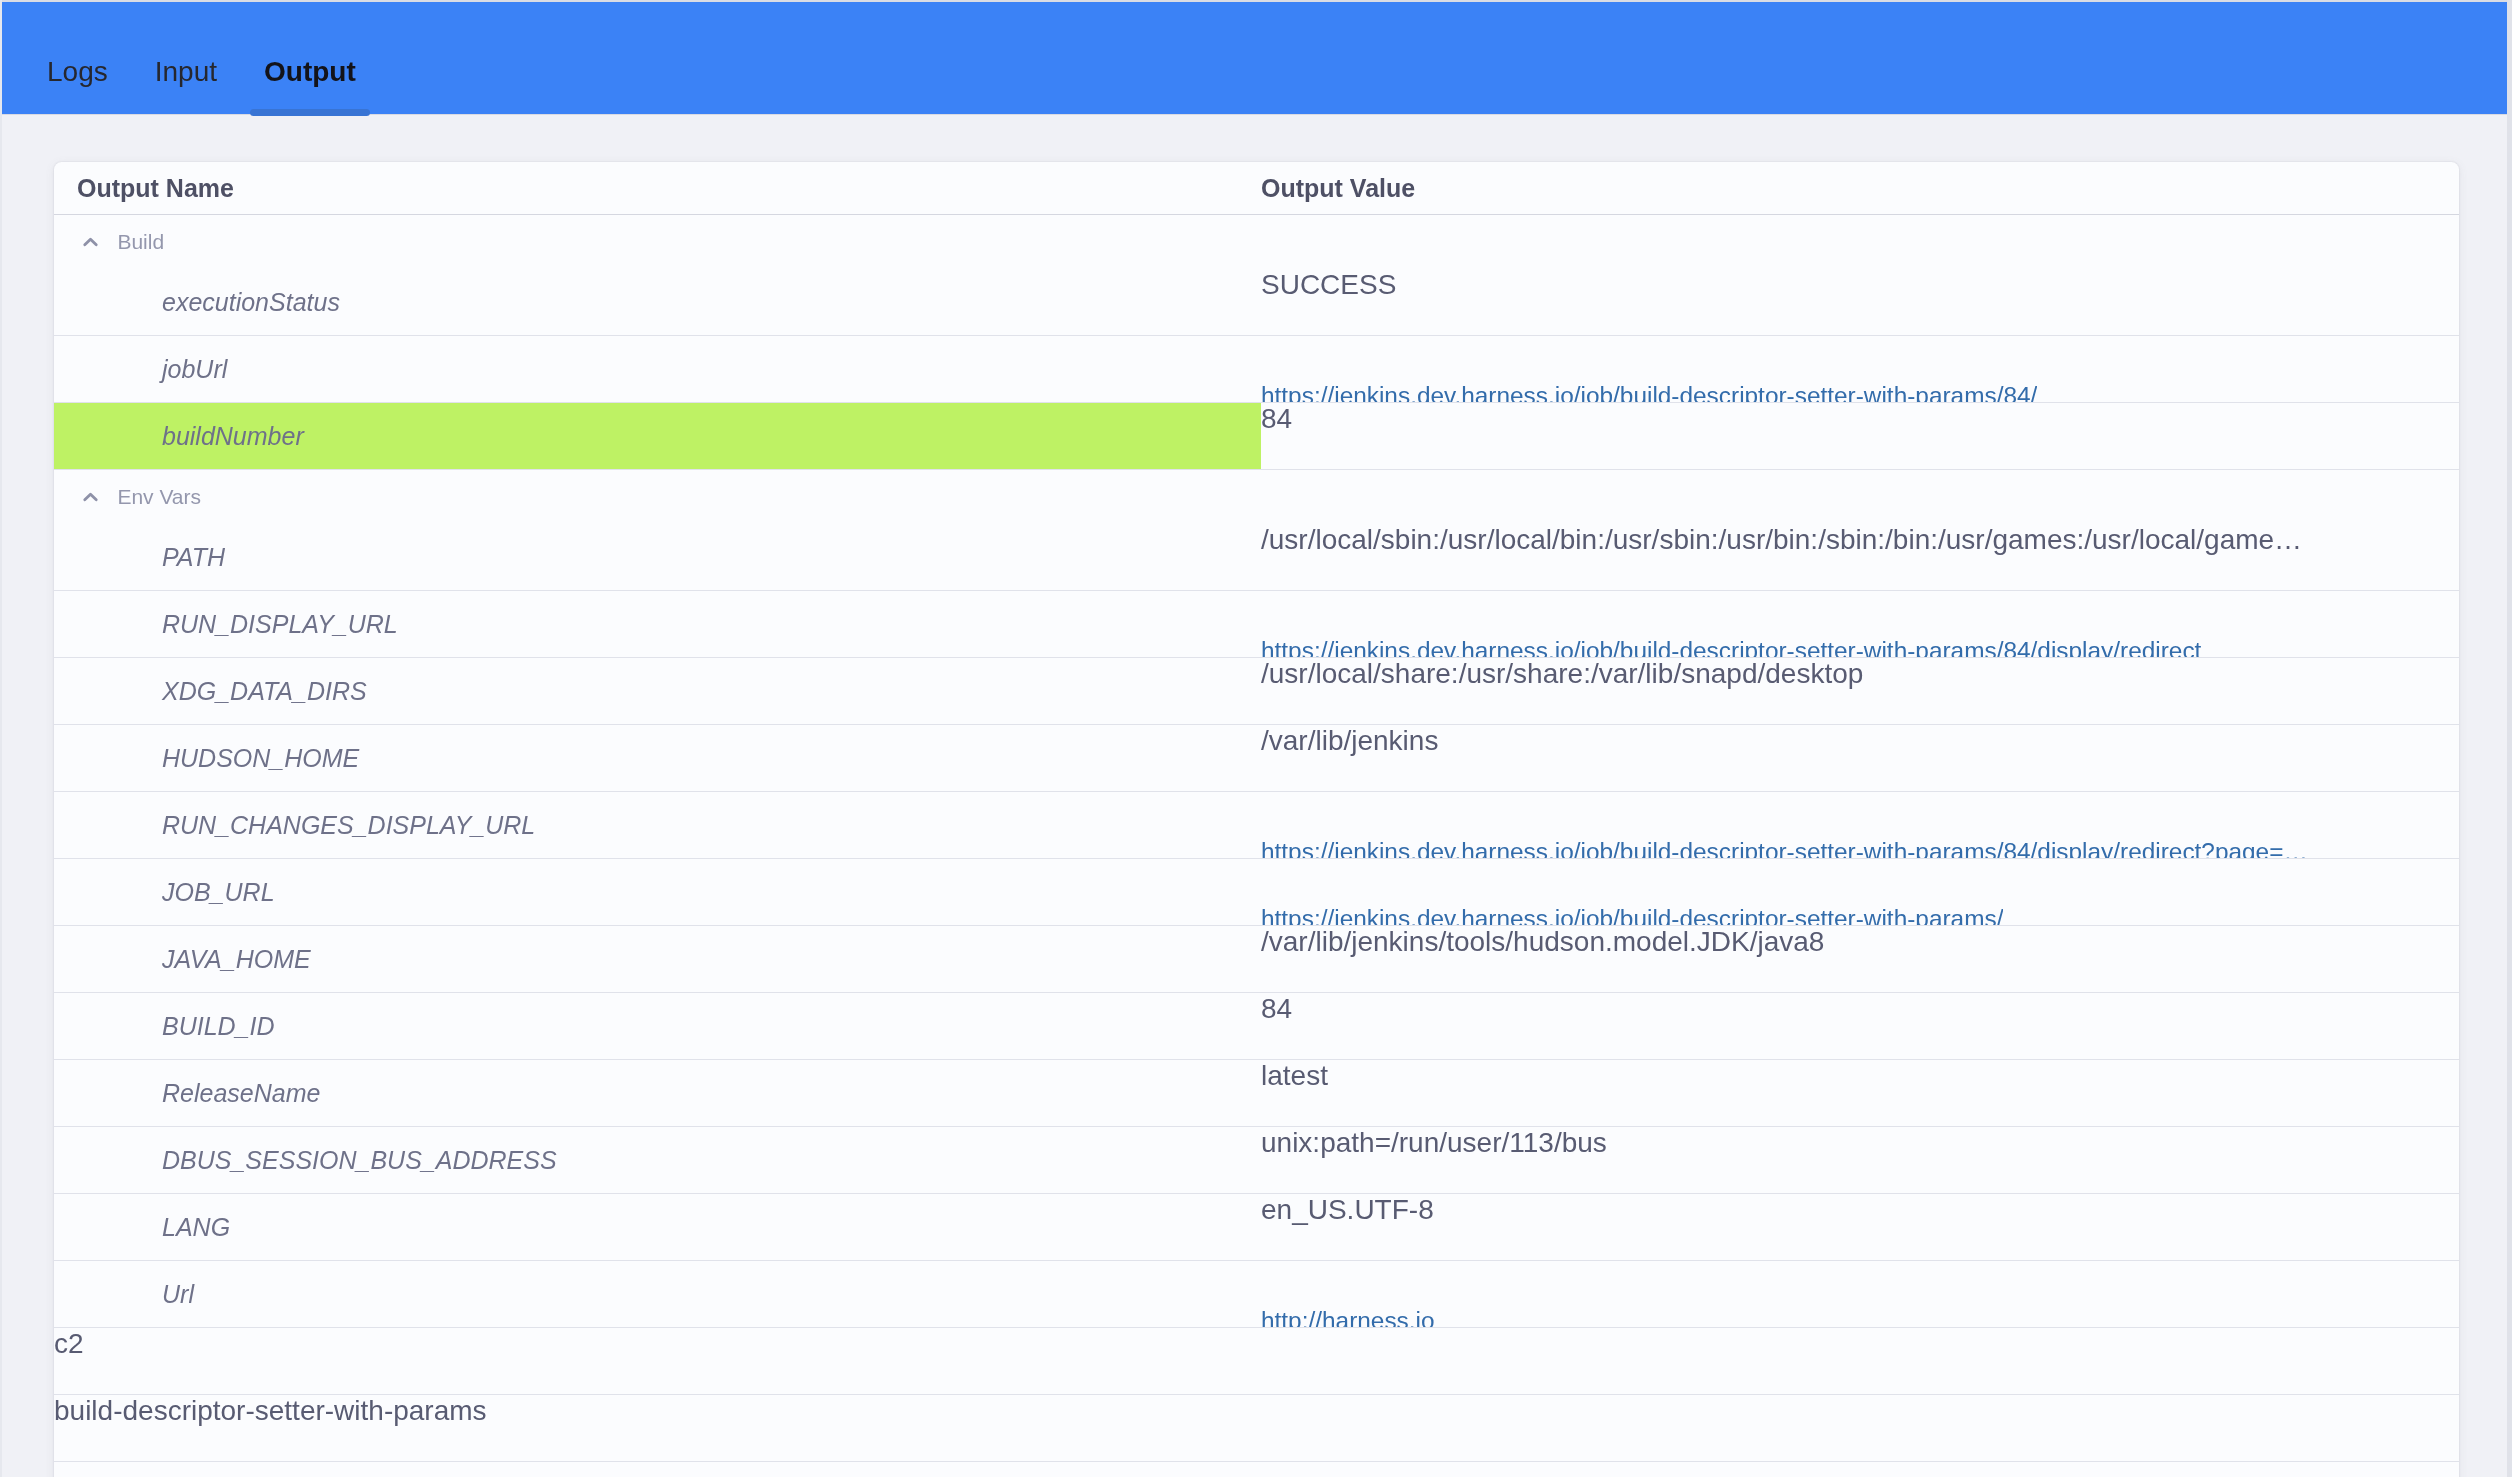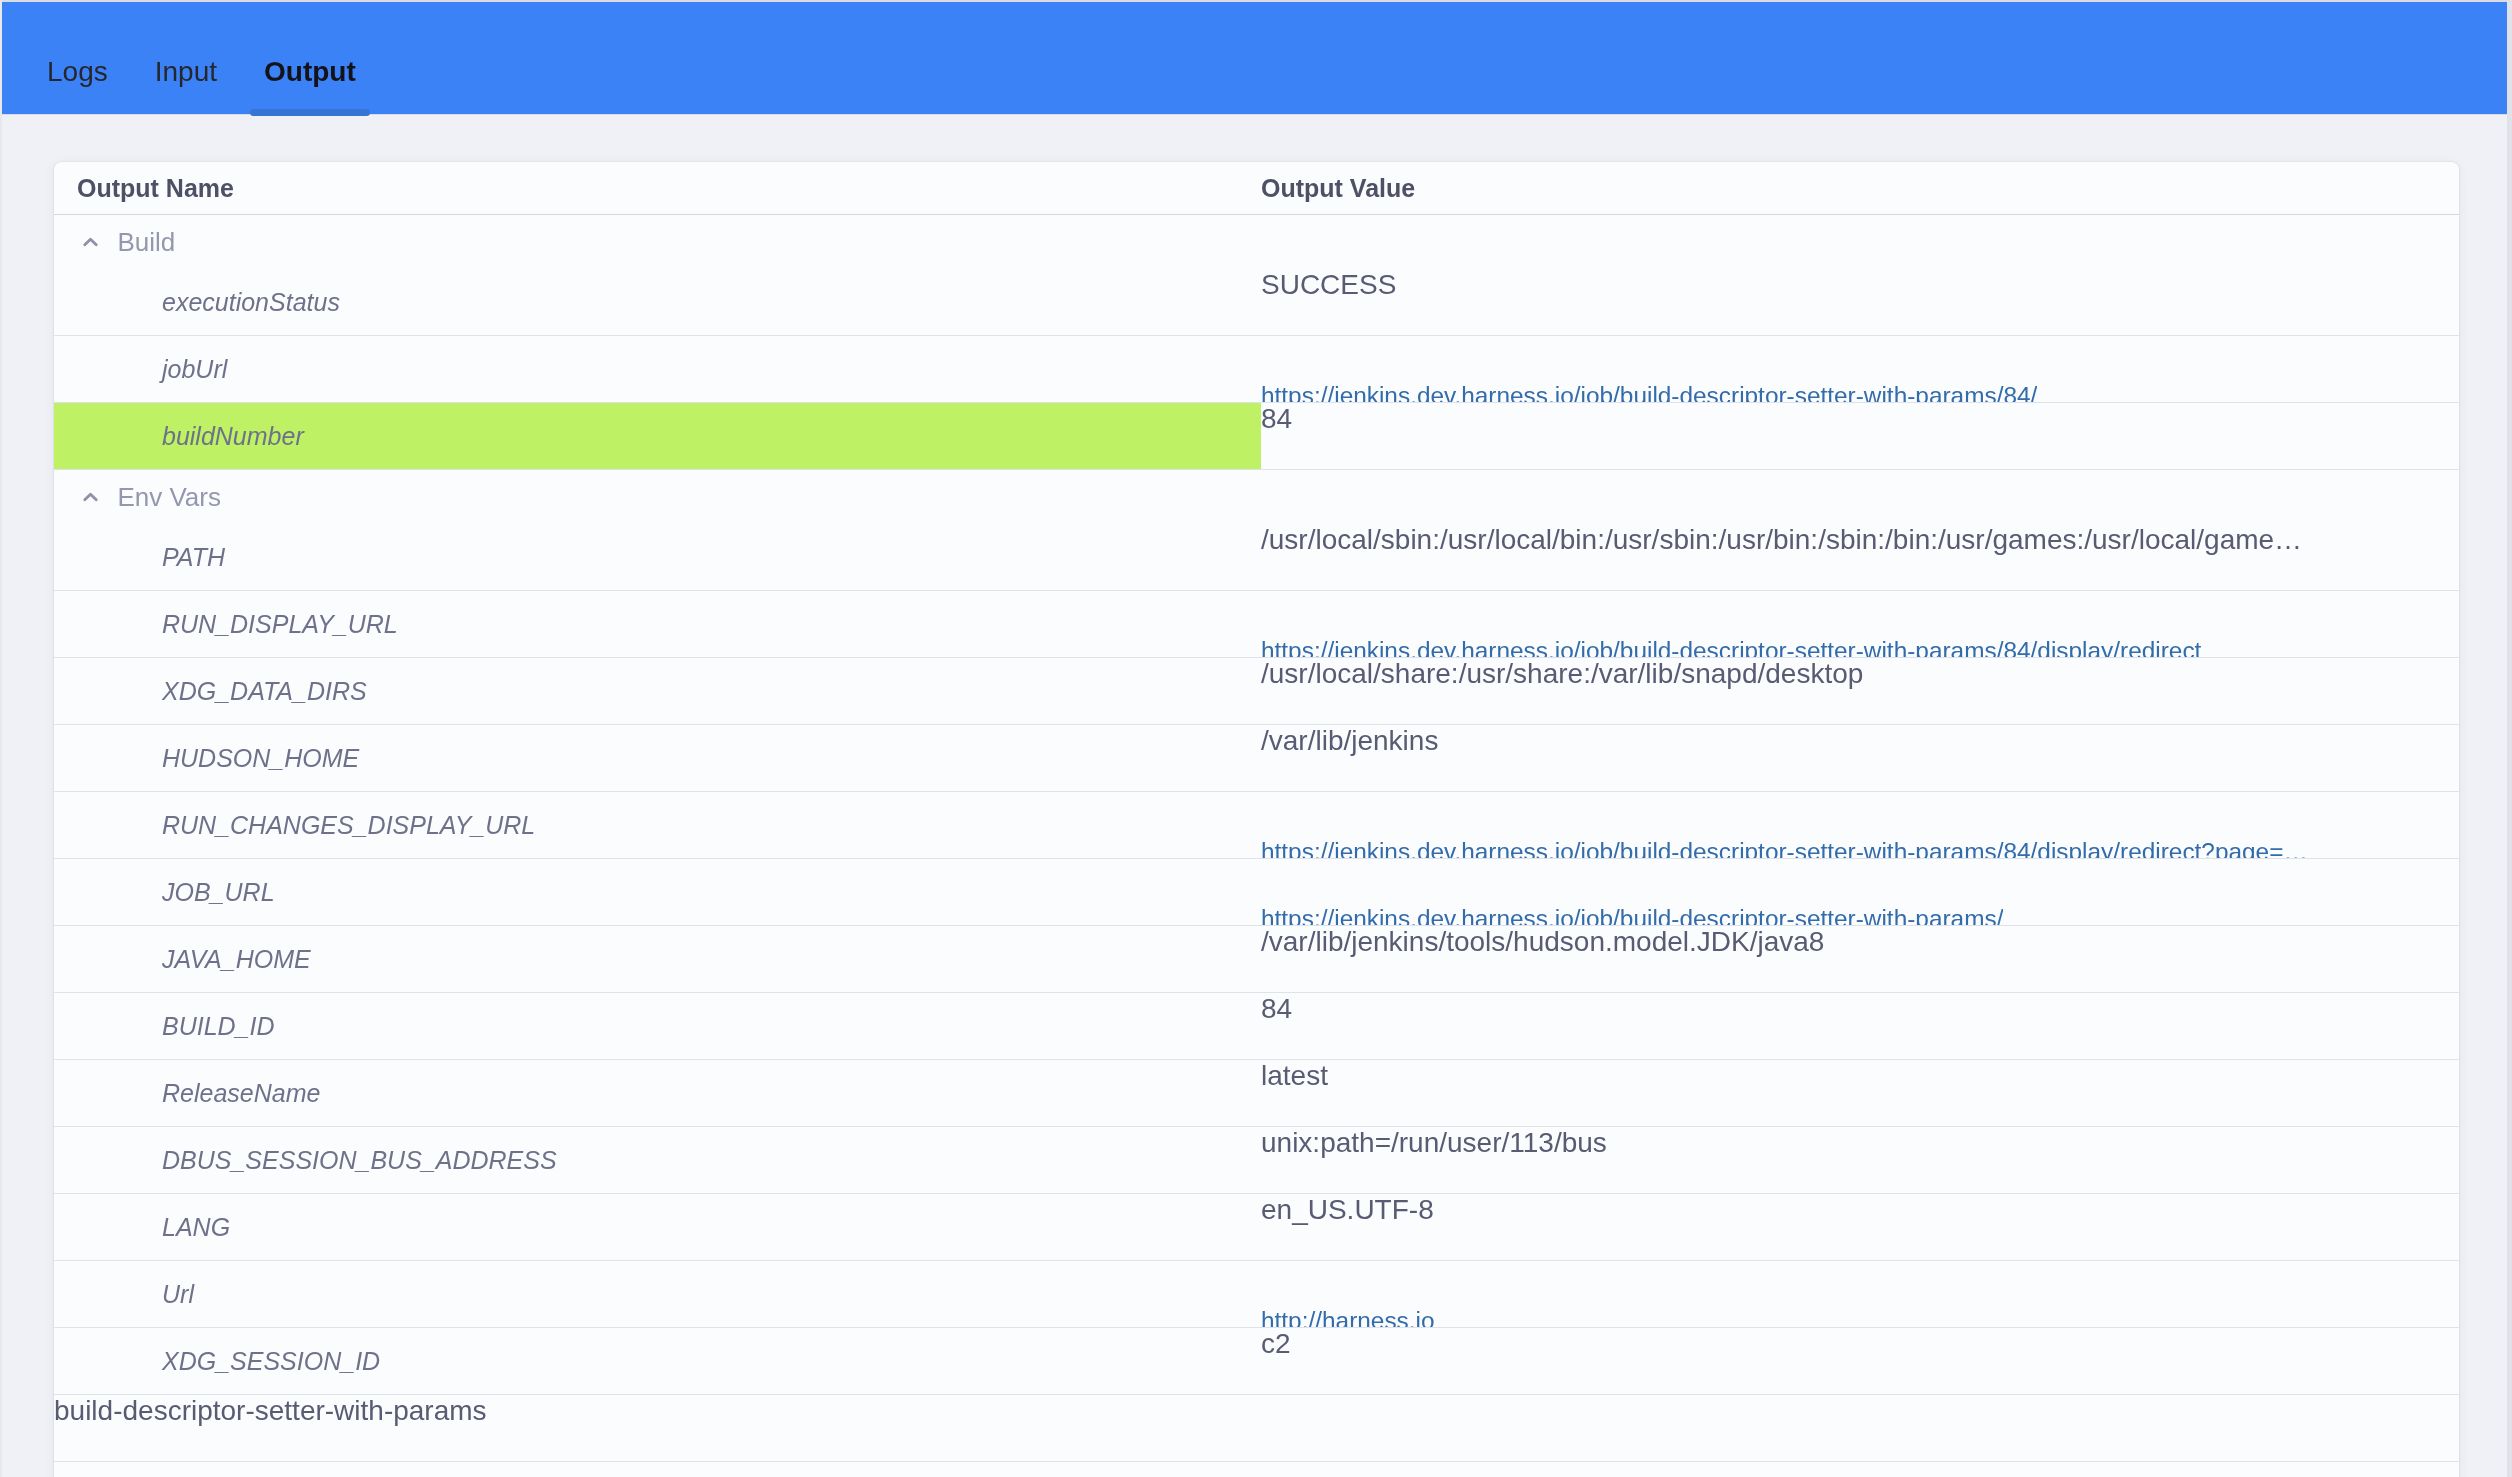--- a/index.html
+++ b/index.html
@@ -41,21 +41,21 @@
     height:53px; align-items:center;
     border-bottom:0.9px solid #d5d7e0;
   }
   .th{ font-size:25px; font-weight:700; color:#4e5065; }
   .th-name{ padding-left:23px; }
 
   .group-row{
     display:flex; align-items:center; height:54px;
     padding-left:24.4px; gap:14px; cursor:pointer;
   }
-  .group-label{ font-size:26px; color:#9497ad; }
+  .group-label{ font-size:21px; color:#9497ad; }
   .chevron{ width:25px; height:25px; display:block; }
 
   .data-row{
     display:grid; grid-template-columns:1207px 1fr;
     height:67px; border-bottom:0.9px solid #e0e2ea;
   }
   .cell-name{
     display:flex; align-items:center; padding-left:108px;
     font-size:25px; color:#6e7189; white-space:nowrap; overflow:hidden;font-style:italic;
   }
@@ -226,23 +226,20 @@
   </div>
         <div class="data-row">
     <div class="cell-name">
       <span>Url</span>
     </div>
     <div class="cell-value">
       <a class="value-link">http://harness.io</a>
     </div>
   </div>
         <div class="data-row">
-    <div class="cell-name">
-      <span>XDG_SESSION_ID</span>
-    </div>
     <div class="cell-value">
       <span>c2</span>
     </div>
   </div>
         <div class="data-row">
     <div class="cell-value">
       <span>build-descriptor-setter-with-params</span>
     </div>
   </div>
       </div>

